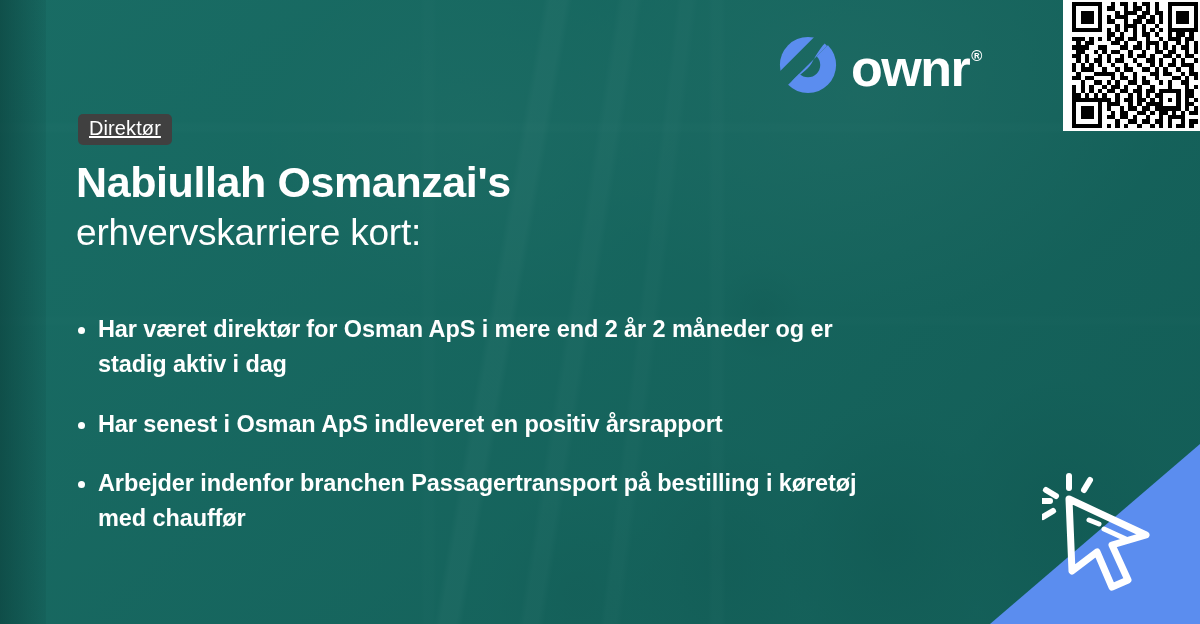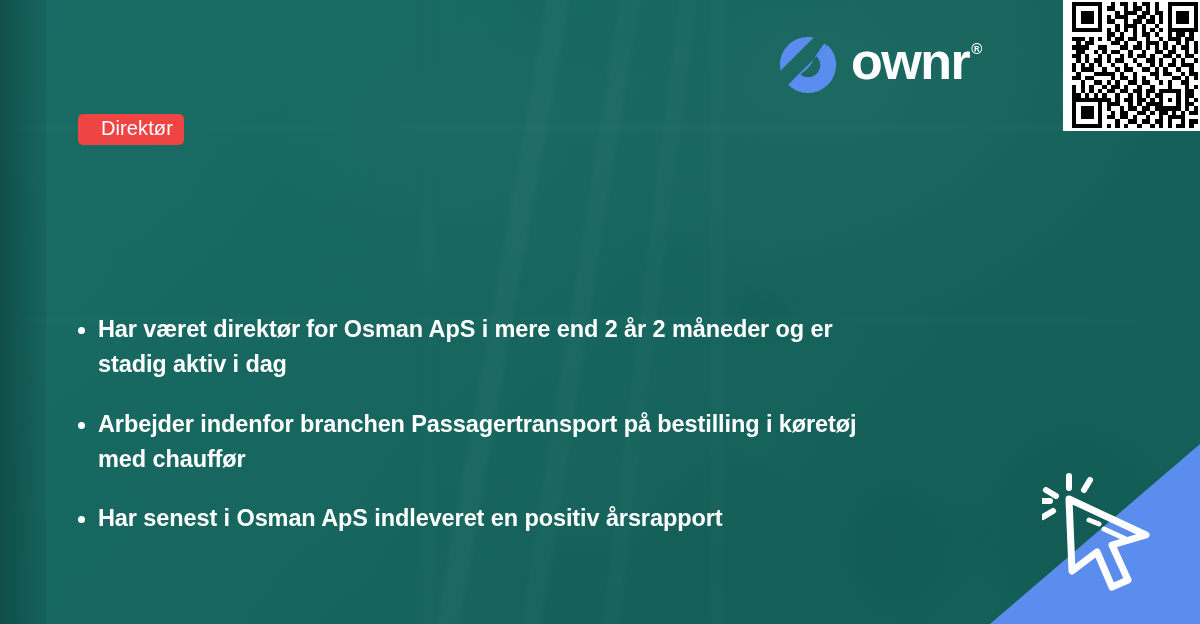--- a/index.html
+++ b/index.html
@@ -64,21 +64,21 @@
     width: 46px; height: 100%;
     background: linear-gradient(to right, rgba(10,62,58,0.62), rgba(10,62,58,0.12));
   }
 
   
   .logo {
     position: absolute;
     left: 779px;
     top: 36px;
     display: flex;
-    align-items: flex-start;
+    align-items: flex-end;
     gap: 14px;
   }
   .logo-mark { width: 58px; height: 58px; display: block; }
   .logo-word {
     display: flex;
     align-items: flex-start;
     color: #ffffff;
     font-size: 52px;
     font-weight: bold;
     letter-spacing: -1.5px;
@@ -102,27 +102,28 @@
     background: #ffffff;
     padding: 0;
   }
   .qr-panel svg { display: block; margin: 9px 0 0 9px; }
 
   
   .badge {
     position: absolute;
     left: 78px;
     top: 114px;
-    background: #ef4444;
+    background: #404040;
     color: #ffffff;
     border-radius: 5px;
-    padding: 4px 11px 6px 23px;
+    padding: 4px 11px 6px 11px;
     font-size: 20px;
     line-height: 1.05;
     letter-spacing: 0.1px;
+    text-decoration: underline;
   }
 
   .headline {
     position: absolute;
     left: 76px;
     top: 156px;
     width: 780px;
     color: #ffffff;
   }
   .headline .l1 {
@@ -463,33 +464,37 @@
           <rect x="18" y="28" width="1" height="1"></rect>
         <rect x="20" y="28" width="1" height="1"></rect>
           <rect x="24" y="28" width="1" height="1"></rect>
         <rect x="27" y="28" width="1" height="1"></rect>
       </g>
     </svg>
   </div>
 
   <div class="badge">Direktør</div>
 
+  <div class="headline">
+    <div class="l1">Nabiullah Osmanzai's</div>
+    <div class="l2">erhvervskarriere kort:</div>
+  </div>
 
   <div class="bullets">
     <div class="bullet">
       <span class="dot"></span>
       <span class="txt">Har været direktør for Osman ApS i mere end 2 år 2 måneder og er stadig aktiv i dag</span>
     </div>
     <div class="bullet">
       <span class="dot"></span>
-      <span class="txt">Arbejder indenfor branchen Passagertransport på bestilling i køretøj med chauffør</span>
+      <span class="txt">Har senest i Osman ApS indleveret en positiv årsrapport</span>
     </div>
     <div class="bullet">
       <span class="dot"></span>
-      <span class="txt">Har senest i Osman ApS indleveret en positiv årsrapport</span>
+      <span class="txt">Arbejder indenfor branchen Passagertransport på bestilling i køretøj med chauffør</span>
     </div>
   </div>
 
   <div class="corner">
     <div class="wedge"></div>
     <svg class="cursor" width="120" height="120" viewBox="0 0 120 120">
       <g fill="none" stroke="#ffffff" stroke-width="7" stroke-linecap="round" stroke-linejoin="round">
 
         <path d="M 27 27 L 104 63 L 70 73 L 86 108 L 70 115 L 55 80 L 30 99 Z"></path>
 

